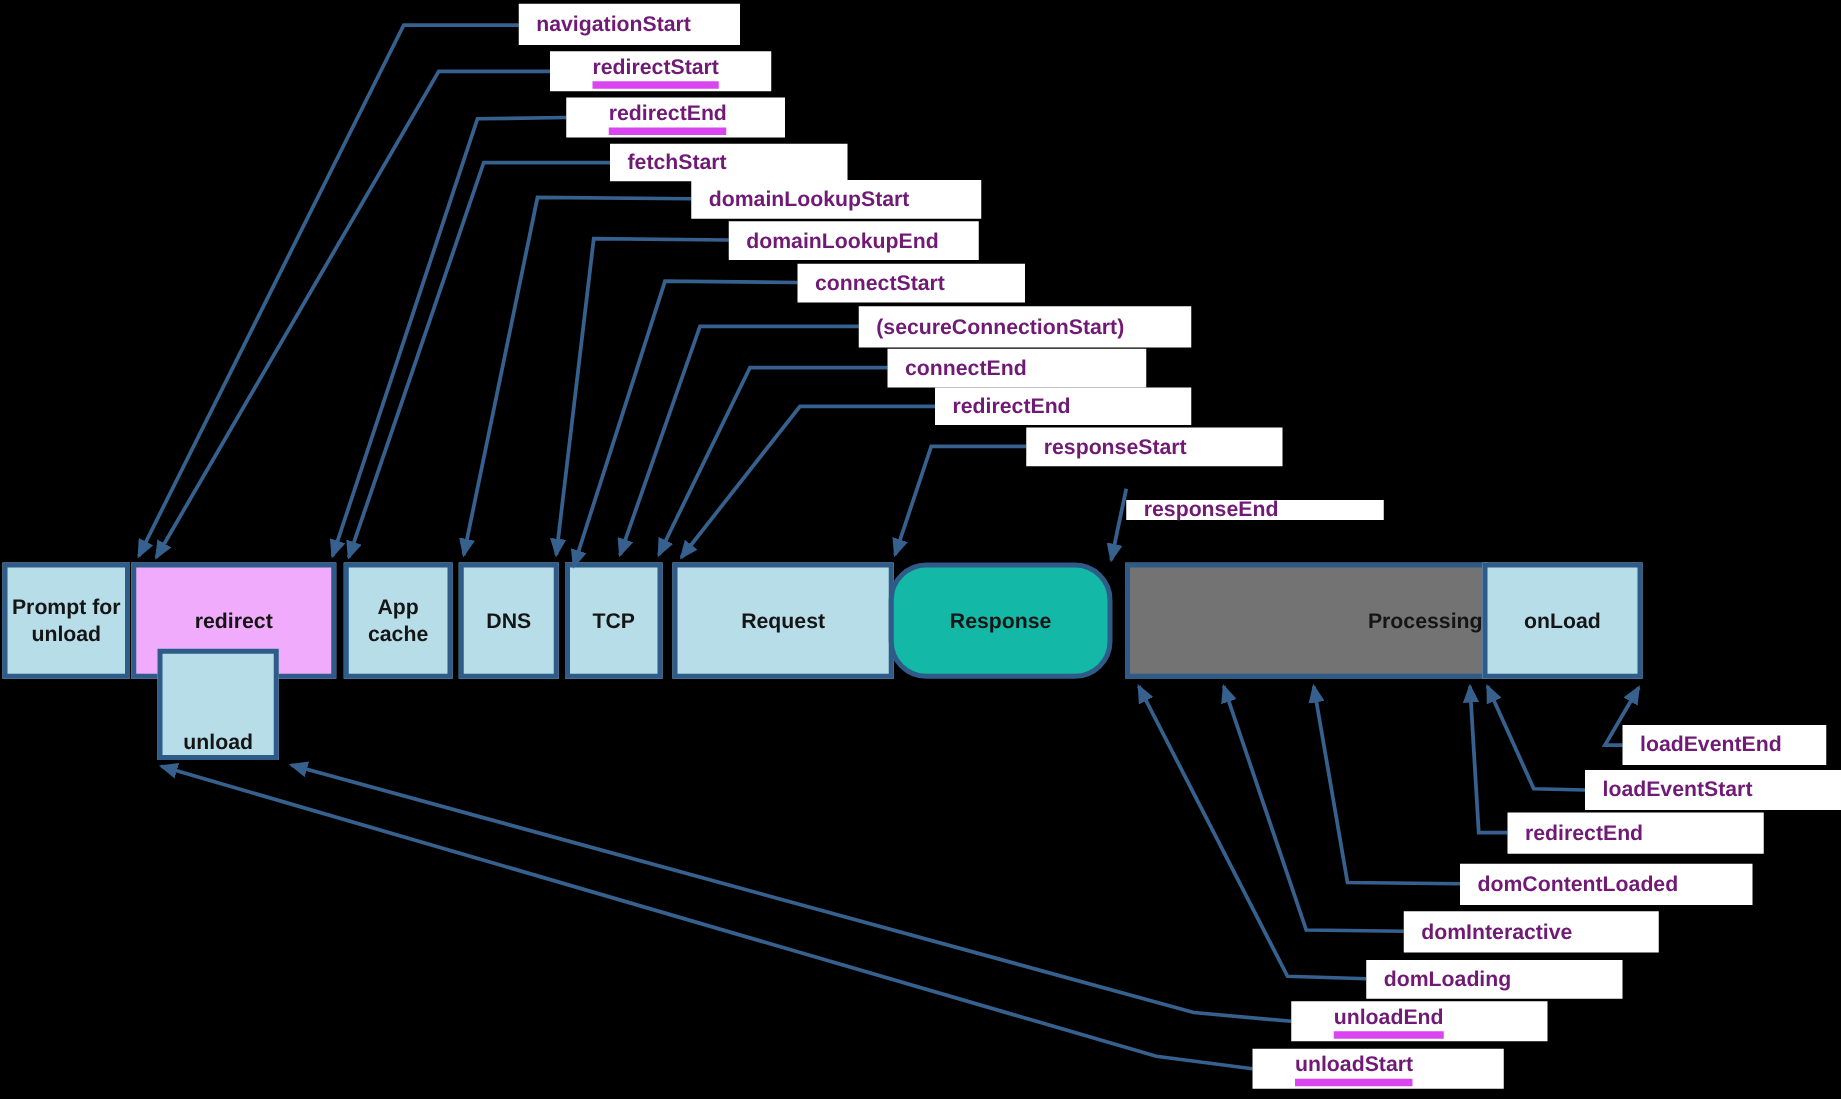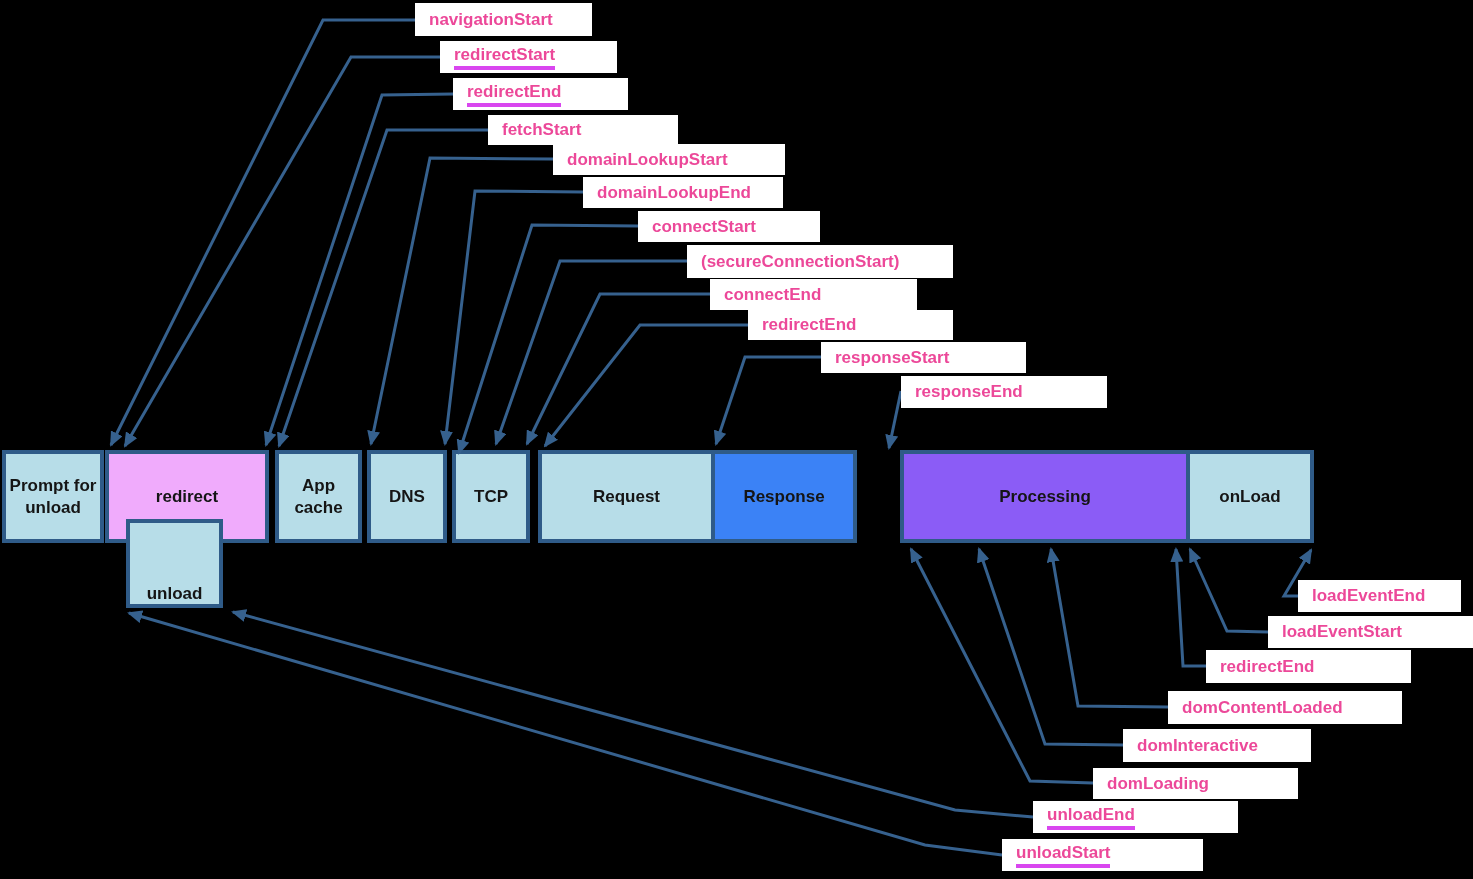--- a/index.html
+++ b/index.html
@@ -19,28 +19,28 @@
     display:flex;align-items:center;justify-content:center;
     text-align:center;
     font-weight:bold;font-size:17px;line-height:1.25;color:#151515;
     z-index:1;
   }
   .phase-box.overlap{z-index:3;}
   .event-label{
     position:absolute;
     box-sizing:border-box;
     background:#FFFFFF;
-    color:#ec4899;
+    color:#701a75;
     font-weight:bold;font-size:17px;
     display:flex;align-items:center;
     padding-left:14px;
     white-space:nowrap;
     z-index:4;
   }
-  .event-label .u{border-bottom:4px solid #d946ef;padding-bottom:1px;}
+  .event-label .u{border-bottom:6px solid #d946ef;padding-bottom:1px;margin-left:20px;}
 </style>
 </head>
 <body>
 
 <div class="scene">
   <svg id="arrow-layer" width="1473" height="879">
     <defs>
       <marker id="head" markerUnits="userSpaceOnUse" markerWidth="15" markerHeight="13" refX="13" refY="6.5" orient="auto">
         <path d="M0,0 L15,6.5 L0,13 z" fill="#36618E"></path>
       </marker>
@@ -80,24 +80,24 @@
       </div>
       <div class="phase-box" style="left: 367px; top: 450px; width: 80px; height: 93px; background: rgb(183, 221, 232); border-color: rgb(47, 91, 136); justify-content: center;">
         <span>DNS</span>
       </div>
       <div class="phase-box" style="left: 452px; top: 450px; width: 78px; height: 93px; background: rgb(183, 221, 232); border-color: rgb(47, 91, 136);">
         <span>TCP</span>
       </div>
       <div class="phase-box" style="left: 538px; top: 450px; width: 177px; height: 93px; background: rgb(183, 221, 232); border-color: rgb(47, 91, 136);">
         <span>Request</span>
       </div>
-      <div class="phase-box" style="left: 711px; top: 450px; width: 146px; height: 93px; background: #3b82f6; border-color: rgb(47, 91, 136);">
+      <div class="phase-box" style="left: 711px; top: 450px; width: 179px; height: 93px; background: #14b8a6; border-color: rgb(47, 91, 136); border-radius: 30px;">
         <span>Response</span>
       </div>
-      <div class="phase-box" style="left: 900px; top: 450px; width: 290px; height: 93px; background: #8b5cf6; border-color: rgb(47, 91, 136);">
+      <div class="phase-box" style="left: 900px; top: 450px; width: 290px; height: 93px; background: #737373; border-color: rgb(47, 91, 136); justify-content: flex-end;">
         <span>Processing</span>
       </div>
       <div class="phase-box" style="left: 1186px; top: 450px; width: 128px; height: 93px; background: rgb(183, 221, 232); border-color: rgb(47, 91, 136);">
         <span>onLoad</span>
       </div>
       <div class="phase-box overlap" style="left: 126px; top: 519px; width: 97px; height: 89px; background: rgb(183, 221, 232); border-color: rgb(47, 91, 136); align-items: flex-end;">
         <span>unload</span>
       </div>
     </div>
   <div id="labels">
@@ -127,36 +127,36 @@
       </div>
       <div class="event-label" style="left: 710px; top: 279px; width: 207px; height: 31px;">
         <span>connectEnd</span>
       </div>
       <div class="event-label" style="left: 748px; top: 310px; width: 205px; height: 30px;">
         <span>redirectEnd</span>
       </div>
       <div class="event-label" style="left: 821px; top: 342px; width: 205px; height: 31px;">
         <span>responseStart</span>
       </div>
-      <div class="event-label" style="left: 901px; top: 376px; width: 206px; height: 32px;">
+      <div class="event-label" style="left: 901px; top: 400px; width: 206px; height: 16px;">
         <span>responseEnd</span>
       </div>
       <div class="event-label" style="left: 1298px; top: 580px; width: 163px; height: 32px;">
         <span>loadEventEnd</span>
       </div>
       <div class="event-label" style="left: 1268px; top: 616px; width: 205px; height: 32px;">
         <span>loadEventStart</span>
       </div>
       <div class="event-label" style="left: 1206px; top: 650px; width: 205px; height: 33px;">
         <span>redirectEnd</span>
       </div>
       <div class="event-label" style="left: 1168px; top: 691px; width: 234px; height: 33px;">
         <span>domContentLoaded</span>
       </div>
-      <div class="event-label" style="left: 1123px; top: 729px; width: 188px; height: 33px;">
+      <div class="event-label" style="left: 1123px; top: 729px; width: 204px; height: 33px;">
         <span>domInteractive</span>
       </div>
       <div class="event-label" style="left: 1093px; top: 768px; width: 205px; height: 31px;">
         <span>domLoading</span>
       </div>
       <div class="event-label" style="left: 1033px; top: 801px; width: 205px; height: 32px;">
         <span class="u">unloadEnd</span>
       </div>
       <div class="event-label" style="left: 1002px; top: 839px; width: 201px; height: 32px;">
         <span class="u">unloadStart</span>

